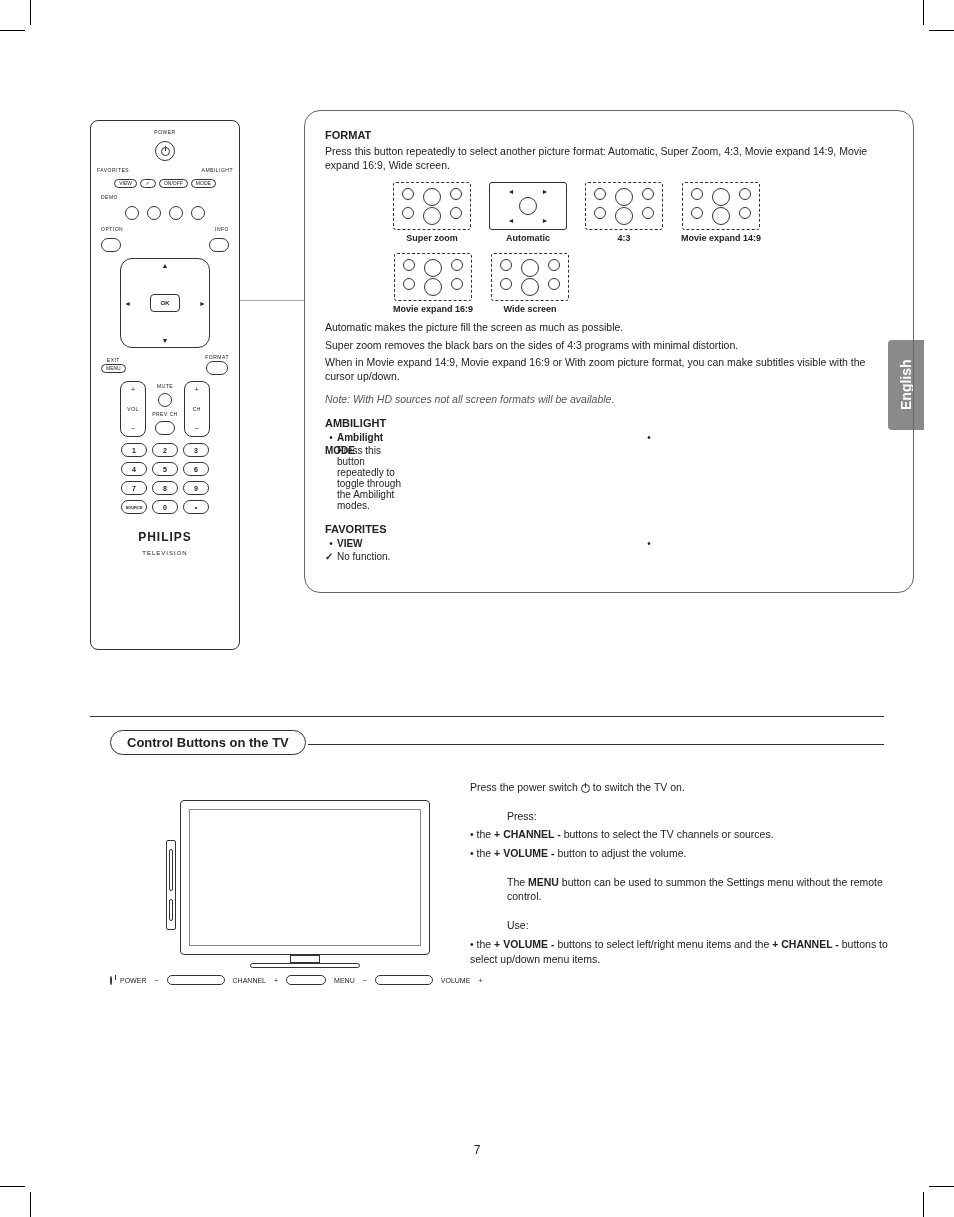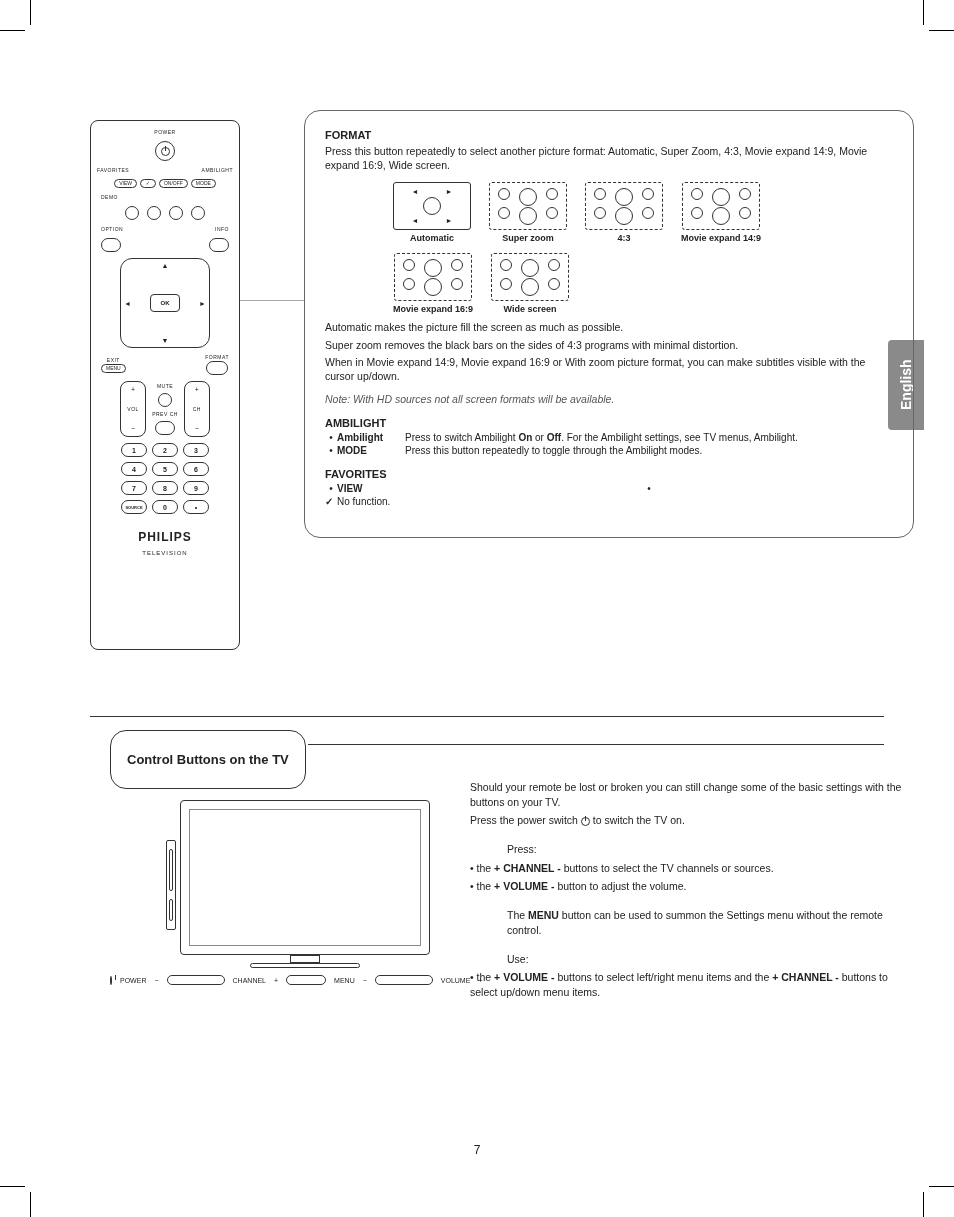--- a/index.html
+++ b/index.html
@@ -115,21 +115,21 @@
   .bullet-table .lab { font-weight:bold; }
 
   
   .lower-rule { position:absolute; top:676px; left:40px; right:20px; height:1px; background:#333; }
   .section-heading {
     position:absolute;
     top: 690px;
     left: 60px;
     border: 1.5px solid #333;
     border-radius: 16px;
-    padding: 21px 16px;
+    padding: 4px 16px;
     font-weight:bold;
     font-size:13px;
     background:#fff;
   }
   .heading-line { position:absolute; top:704px; left:258px; right:20px; height:1px; background:#333; }
 
   .tv-diagram {
     position:absolute;
     top: 760px;
     left: 60px;
@@ -273,50 +273,50 @@
     <div class="brand-sub">TELEVISION</div>
   </div>
 
   <div class="connector"></div>
 
   <div class="content-box">
     <div class="sec-title">FORMAT</div>
     <div class="para">Press this button repeatedly to select another picture format: Automatic, Super Zoom, 4:3, Movie expand 14:9, Movie expand 16:9, Wide screen.</div>
 
     <div class="formats-row">
+      <div class="fmt">
+        <div class="screen">
+            <div class="face-row">
+              <div class="face"></div>
+              <div class="face-big"></div>
+              <div class="face"></div>
+            </div>
+            <div class="face-row">
+              <div class="face"></div>
+              <div class="face-big"></div>
+              <div class="face"></div>
+            </div>
+          </div>
+        <div class="fmt-label">Super zoom</div>
+      </div>
       <div class="fmt solid">
         <div class="screen">
             <div style="display:flex;justify-content:space-around">
               <span style="font-size:7px">◄</span>
               <span style="font-size:7px">►</span>
             </div>
             <div style="display:flex;justify-content:center">
               <div class="face-big"></div>
             </div>
             <div style="display:flex;justify-content:space-around">
               <span style="font-size:7px">◄</span>
               <span style="font-size:7px">►</span>
             </div>
           </div>
         <div class="fmt-label">Automatic</div>
-      </div>
-      <div class="fmt">
-        <div class="screen">
-            <div class="face-row">
-              <div class="face"></div>
-              <div class="face-big"></div>
-              <div class="face"></div>
-            </div>
-            <div class="face-row">
-              <div class="face"></div>
-              <div class="face-big"></div>
-              <div class="face"></div>
-            </div>
-          </div>
-        <div class="fmt-label">Super zoom</div>
       </div>
       <div class="fmt">
         <div class="screen">
             <div class="face-row">
               <div class="face"></div>
               <div class="face-big"></div>
               <div class="face"></div>
             </div>
             <div class="face-row">
               <div class="face"></div>
@@ -377,21 +377,20 @@
 
     <div class="para">Automatic makes the picture fill the screen as much as possible.</div>
     <div class="para">Super zoom removes the black bars on the sides of 4:3 programs with minimal distortion.</div>
     <div class="para">When in Movie expand 14:9, Movie expand 16:9 or With zoom picture format, you can make subtitles visible with the cursor up/down.</div>
     <div class="note">Note: With HD sources not all screen formats will be available.</div>
 
     <div class="sec-title">AMBILIGHT</div>
     <div class="bullet-table">
       <div class="dot">•</div>
       <div class="lab">Ambilight</div>
-      <div><span>Press to switch Ambilight </span><b>On</b><span> or </span><b>Off</b><span>. For the Ambilight settings, see TV menus, Ambilight.</span></div>
       <div class="dot">•</div>
       <div class="lab">MODE</div>
       <div>Press this button repeatedly to toggle through the Ambilight modes.</div>
     </div>
 
     <div class="sec-title" style="margin-top:12px">FAVORITES</div>
     <div class="bullet-table">
       <div class="dot">•</div>
       <div class="lab">VIEW</div>
       <div class="dot">•</div>
@@ -419,21 +418,20 @@
       <div class="btn-pill"></div>
       <span>MENU</span>
       <span>−</span>
       <div class="btn-pill w"></div>
       <span>VOLUME</span>
       <span>+</span>
     </div>
   </div>
 
   <div class="lower-text">
-    <p>Should your remote be lost or broken you can still change some of the basic settings with the buttons on your TV.</p>
     <p><span>Press the power switch </span><span class="pwr-sym"></span><span> to switch the TV on.</span></p>
     <p class="lt-head">Press:</p>
     <p><span>• the </span><b>+ CHANNEL -</b><span> buttons to select the TV channels or sources.</span></p>
     <p><span>• the </span><b>+ VOLUME -</b><span> button to adjust the volume.</span></p>
     <p class="lt-head"><span>The </span><b>MENU</b><span> button can be used to summon the Settings menu without the remote control.</span></p>
     <p class="lt-head">Use:</p>
     <p><span>• the </span><b>+ VOLUME -</b><span>  buttons to select left/right menu items and the </span><b>+ CHANNEL -</b><span> buttons to select up/down menu items.</span></p>
   </div>
 
   <div class="page-num">7</div>

